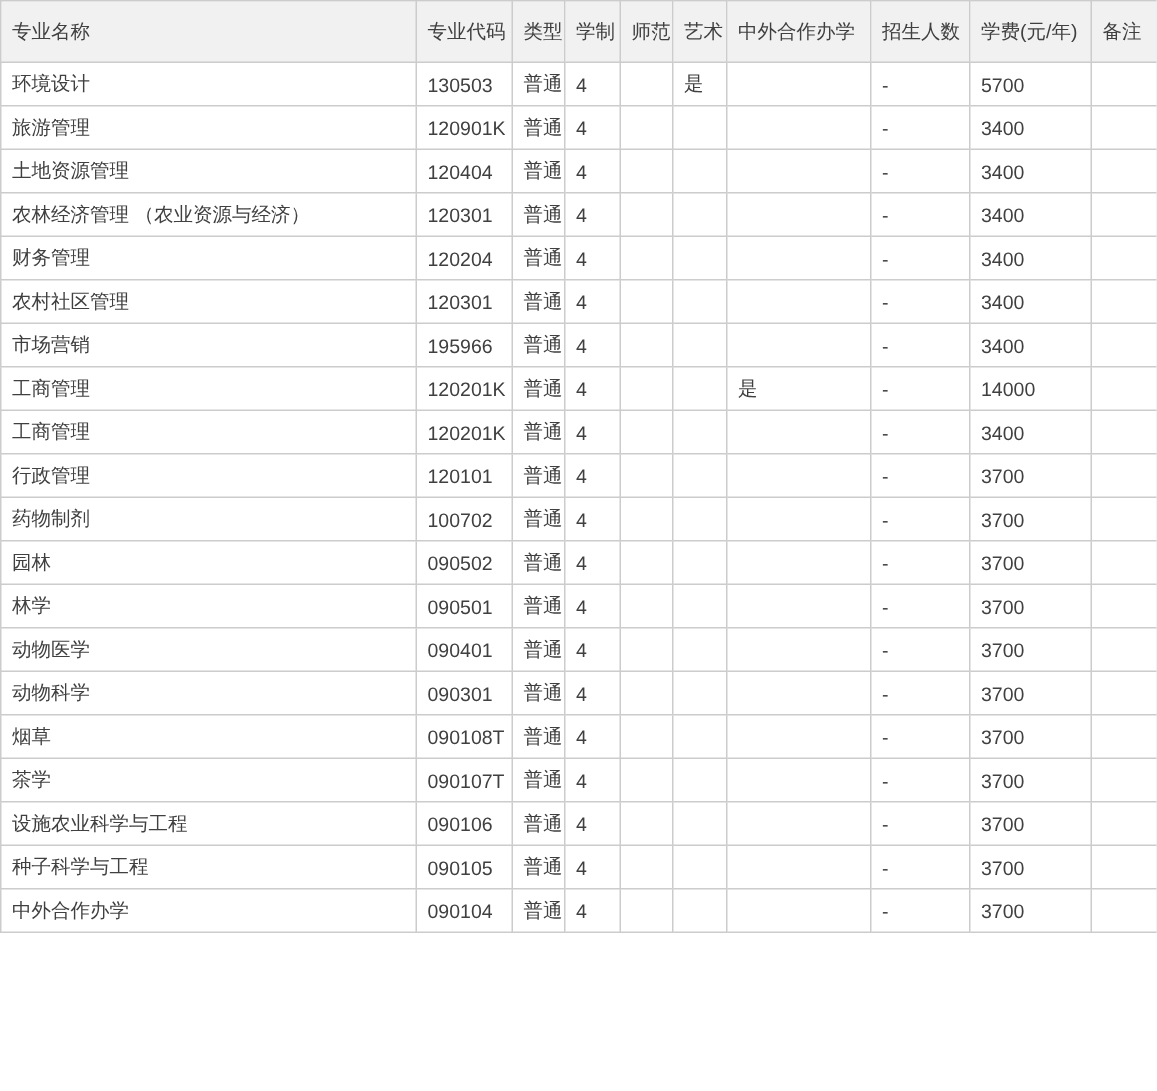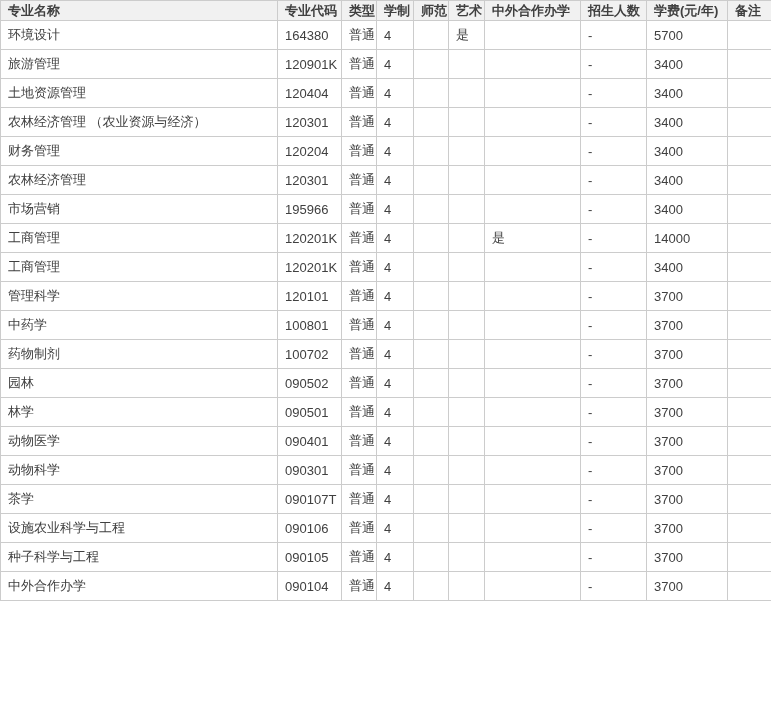--- a/index.html
+++ b/index.html
@@ -30,22 +30,22 @@
   table.majors td {
     border: 1px solid var(--border-color);
     padding: 0 7px;
     text-align: left;
     vertical-align: middle;
     overflow: hidden;
     white-space: nowrap;
   }
   table.majors thead th {
     background: var(--header-bg);
-    font-weight: bold;
-    height: 20px;
+    font-weight: normal;
+    height: 41px;
   }
   table.majors tbody td {
     height: 29px;
     font-weight: normal;
   }
 </style>
 </head>
 <body>
 
 <table class="majors">
@@ -71,21 +71,21 @@
       <th>艺术</th>
       <th>中外合作办学</th>
       <th>招生人数</th>
       <th>学费(元/年)</th>
       <th>备注</th>
     </tr>
   </thead>
   <tbody>
       <tr>
         <td>环境设计</td>
-        <td>164380</td>
+        <td>130503</td>
         <td>普通</td>
         <td>4</td>
         <td></td>
         <td>是</td>
         <td></td>
         <td>-</td>
         <td>5700</td>
         <td></td>
       </tr>
       <tr>
@@ -130,21 +130,21 @@
         <td>普通</td>
         <td>4</td>
         <td></td>
         <td></td>
         <td></td>
         <td>-</td>
         <td>3400</td>
         <td></td>
       </tr>
       <tr>
-        <td>农林经济管理</td>
+        <td>农村社区管理</td>
         <td>120301</td>
         <td>普通</td>
         <td>4</td>
         <td></td>
         <td></td>
         <td></td>
         <td>-</td>
         <td>3400</td>
         <td></td>
       </tr>
@@ -178,34 +178,22 @@
         <td>普通</td>
         <td>4</td>
         <td></td>
         <td></td>
         <td></td>
         <td>-</td>
         <td>3400</td>
         <td></td>
       </tr>
       <tr>
-        <td>管理科学</td>
+        <td>行政管理</td>
         <td>120101</td>
-        <td>普通</td>
-        <td>4</td>
-        <td></td>
-        <td></td>
-        <td></td>
-        <td>-</td>
-        <td>3700</td>
-        <td></td>
-      </tr>
-      <tr>
-        <td>中药学</td>
-        <td>100801</td>
         <td>普通</td>
         <td>4</td>
         <td></td>
         <td></td>
         <td></td>
         <td>-</td>
         <td>3700</td>
         <td></td>
       </tr>
       <tr>
@@ -252,20 +240,32 @@
         <td></td>
         <td></td>
         <td></td>
         <td>-</td>
         <td>3700</td>
         <td></td>
       </tr>
       <tr>
         <td>动物科学</td>
         <td>090301</td>
+        <td>普通</td>
+        <td>4</td>
+        <td></td>
+        <td></td>
+        <td></td>
+        <td>-</td>
+        <td>3700</td>
+        <td></td>
+      </tr>
+      <tr>
+        <td>烟草</td>
+        <td>090108T</td>
         <td>普通</td>
         <td>4</td>
         <td></td>
         <td></td>
         <td></td>
         <td>-</td>
         <td>3700</td>
         <td></td>
       </tr>
       <tr>

